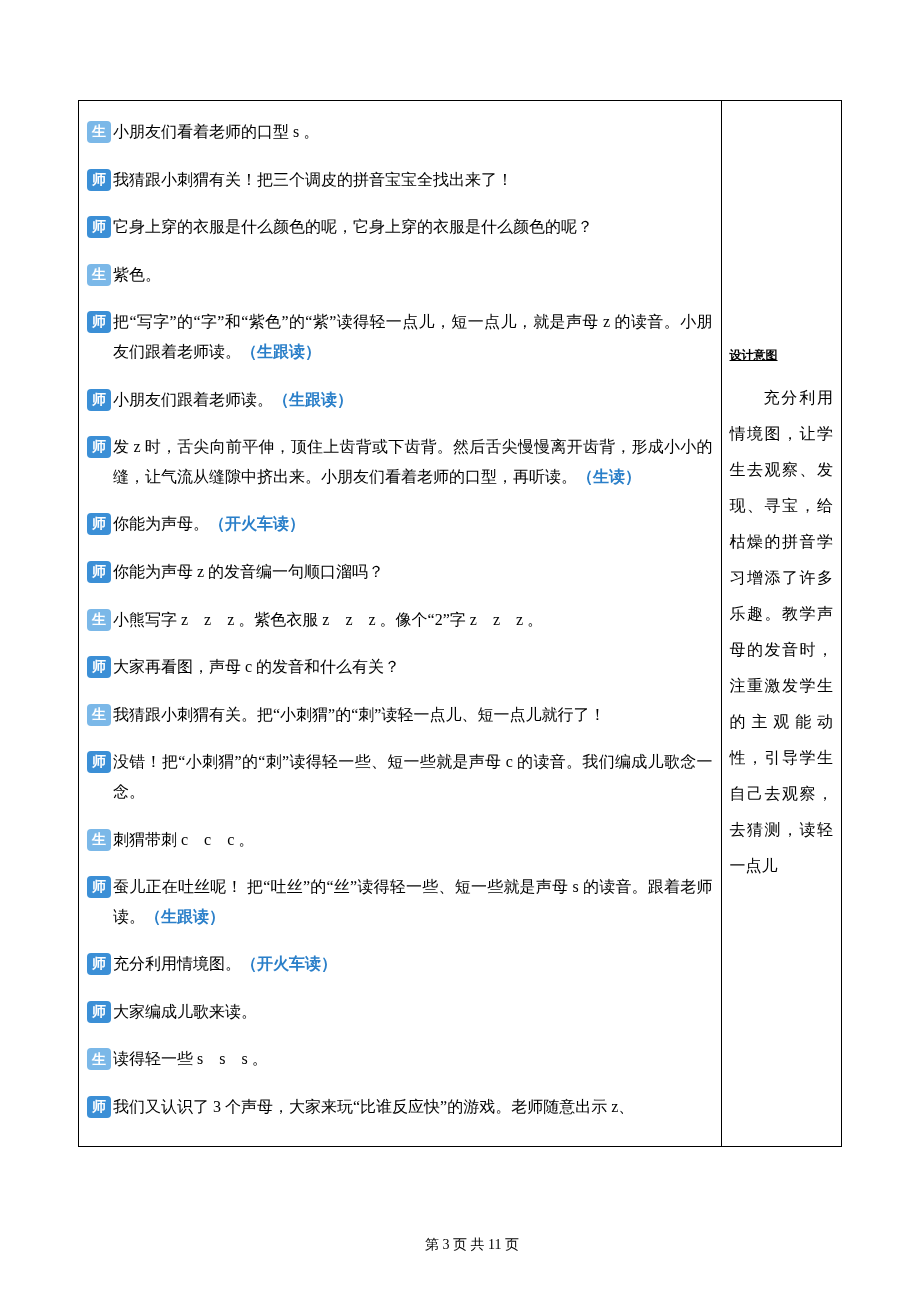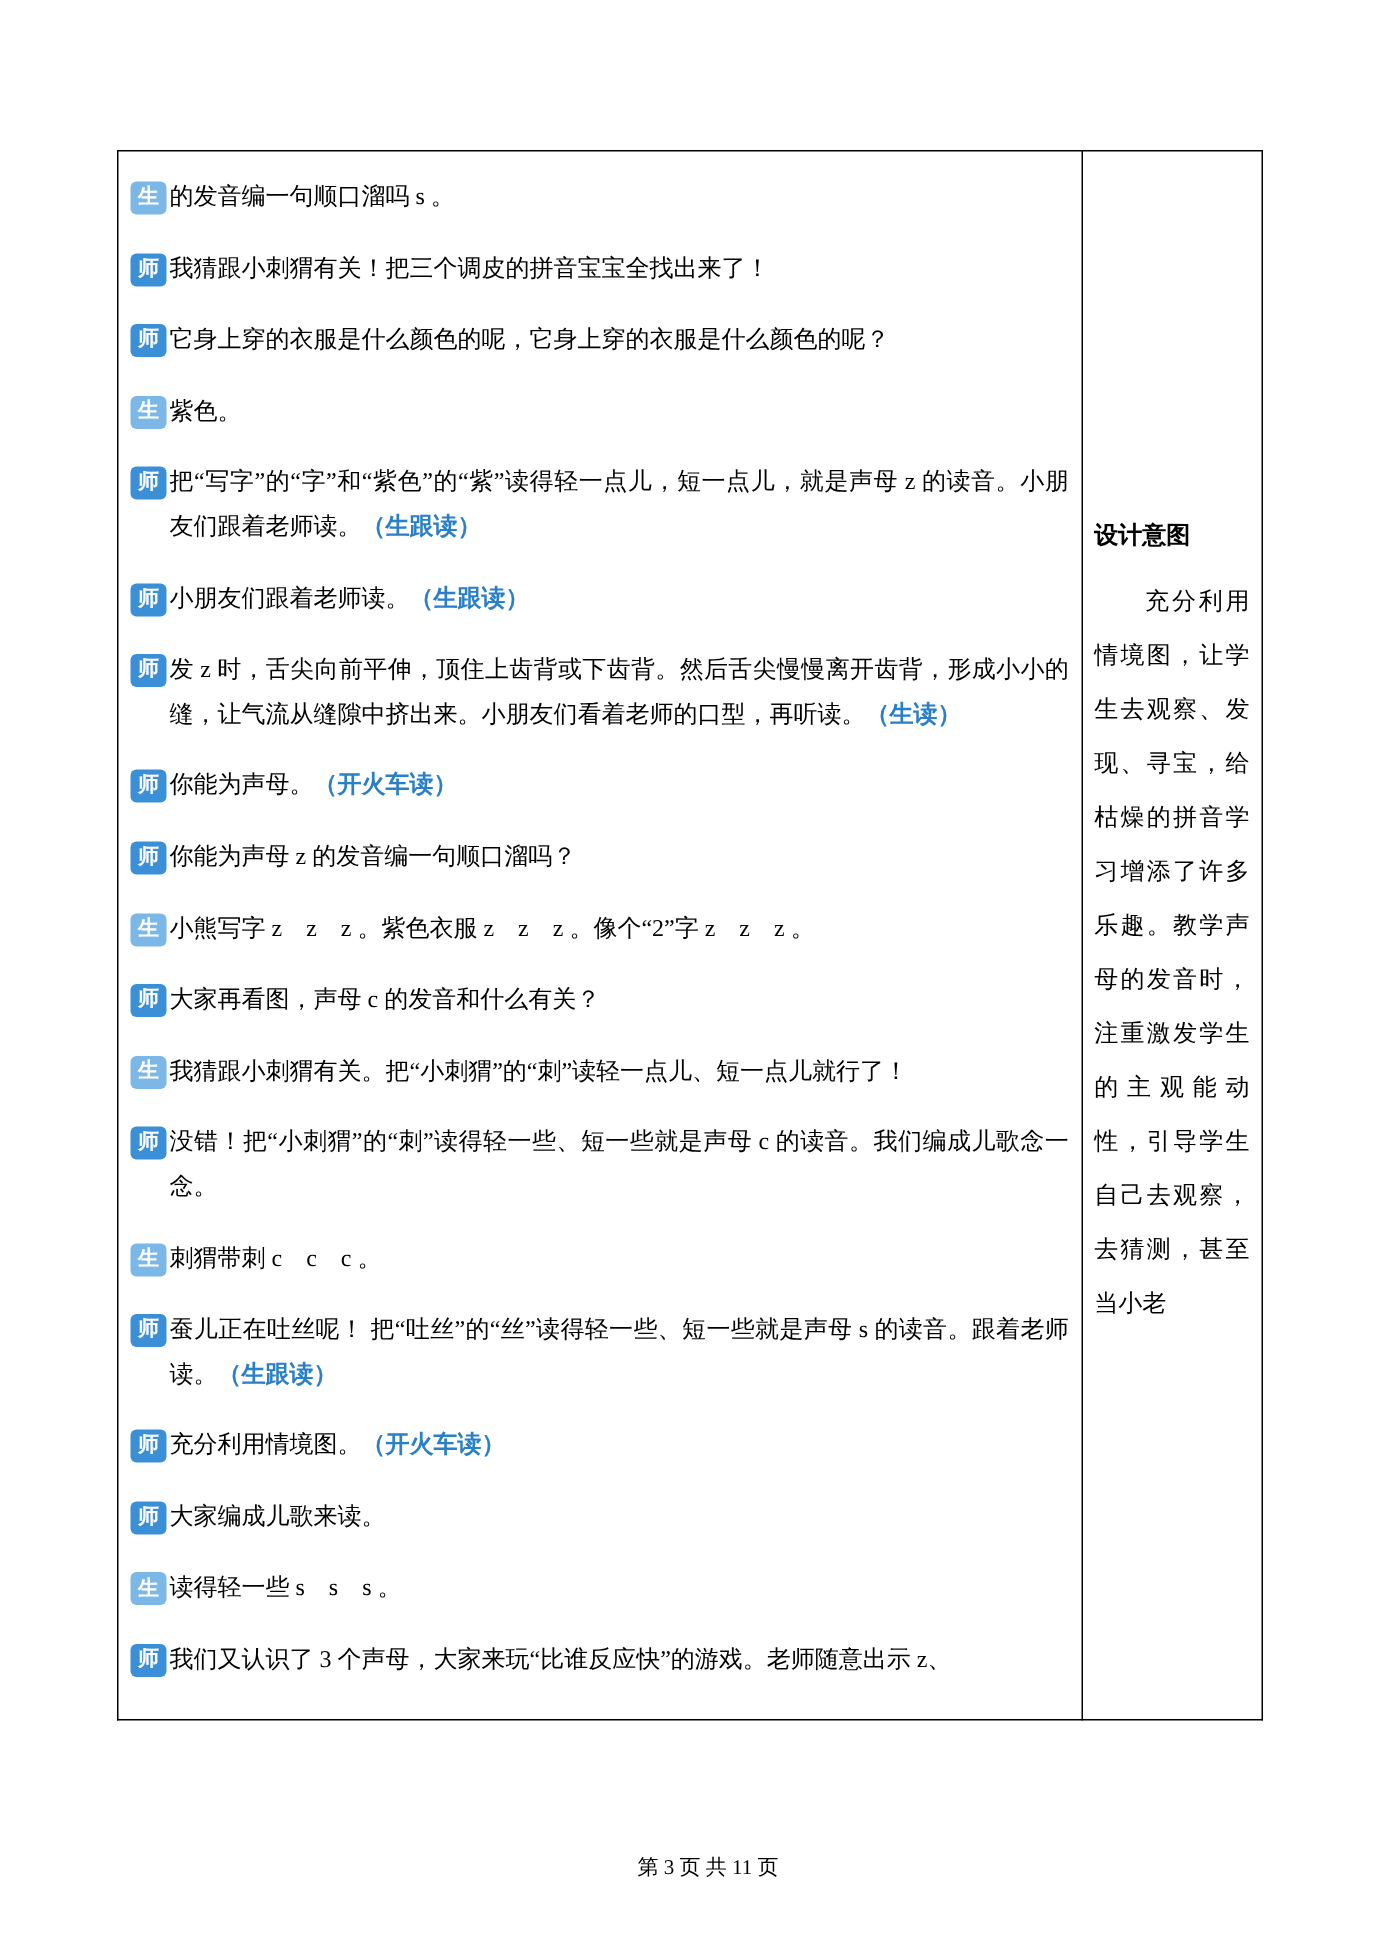--- a/index.html
+++ b/index.html
@@ -8,36 +8,36 @@
   table.main { border-collapse: collapse; width: 100%; table-layout: fixed; }
   table.main td { border: 1px solid #000; vertical-align: top; padding: 6px 8px; }
   td.left { width: 640px; }
   td.right { width: 120px; }
   .line { display: flex; align-items: flex-start; margin: 10px 0 18px 0; line-height: 1.85; font-size: 16px; text-align: justify; }
   .badge { display: inline-flex; align-items: center; justify-content: center; width: 24px; height: 22px; border-radius: 4px; color: #fff; font-size: 14px; font-weight: bold; margin-right: 2px; flex-shrink: 0; margin-top: 4px; }
   .badge-shi { background: #3b8fd6; }
   .badge-sheng { background: #7bb8e8; }
   .txt { flex: 1; }
   .blue { color: #2a7fc9; font-weight: bold; }
-  .right .heading { font-weight: bold; font-size: 16px; margin: 240px 0 16px 0; }
+  .right .heading { font-weight: bold; font-size: 12px; margin: 240px 0 16px 0; text-decoration: underline; }
   .right .body { font-size: 16px; line-height: 2.25; text-align: justify; }
   .footer { position: absolute; bottom: 48px; left: 12px; width: 100%; text-align: center; font-size: 14px; font-family: "SimSun", serif; }
 </style>
 </head>
 <body>
 
 <div class="page">
   <table class="main">
     <tbody>
         <tr>
       <td class="left">
         <div id="lines-host">
               <div class="line">
                 <span class="badge badge-sheng">生</span>
-                <span class="txt"><span>的发音编一句顺口溜吗 s 。</span></span>
+                <span class="txt"><span>小朋友们看着老师的口型 s 。</span></span>
               </div>
               <div class="line">
                 <span class="badge badge-shi">师</span>
                 <span class="txt"><span>我猜跟小刺猬有关！把三个调皮的拼音宝宝全找出来了！</span></span>
               </div>
               <div class="line">
                 <span class="badge badge-shi">师</span>
                 <span class="txt"><span>它身上穿的衣服是什么颜色的呢，它身上穿的衣服是什么颜色的呢？</span></span>
               </div>
               <div class="line">
@@ -102,20 +102,20 @@
               </div>
               <div class="line">
                 <span class="badge badge-shi">师</span>
                 <span class="txt"><span>我们又认识了 3 个声母，大家来玩“比谁反应快”的游戏。老师随意出示 z、</span></span>
               </div>
             </div>
       </td>
       <td class="right">
         <div class="heading">设计意图</div>
         <div class="body">
-          <span style="display:inline-block;width:2em;"></span><span>充分利用情境图，让学生去观察、发现、寻宝，给枯燥的拼音学习增添了许多乐趣。教学声母的发音时，注重激发学生的主观能动性，引导学生自己去观察，去猜测，甚至当小老</span>
+          <span style="display:inline-block;width:2em;"></span><span>充分利用情境图，让学生去观察、发现、寻宝，给枯燥的拼音学习增添了许多乐趣。教学声母的发音时，注重激发学生的主观能动性，引导学生自己去观察，去猜测，读轻一点儿</span>
         </div>
       </td>
     </tr>
   </tbody>
     </table>
   <div class="footer">第 3 页 共 11 页</div>
 </div>
 
 </body></html>

